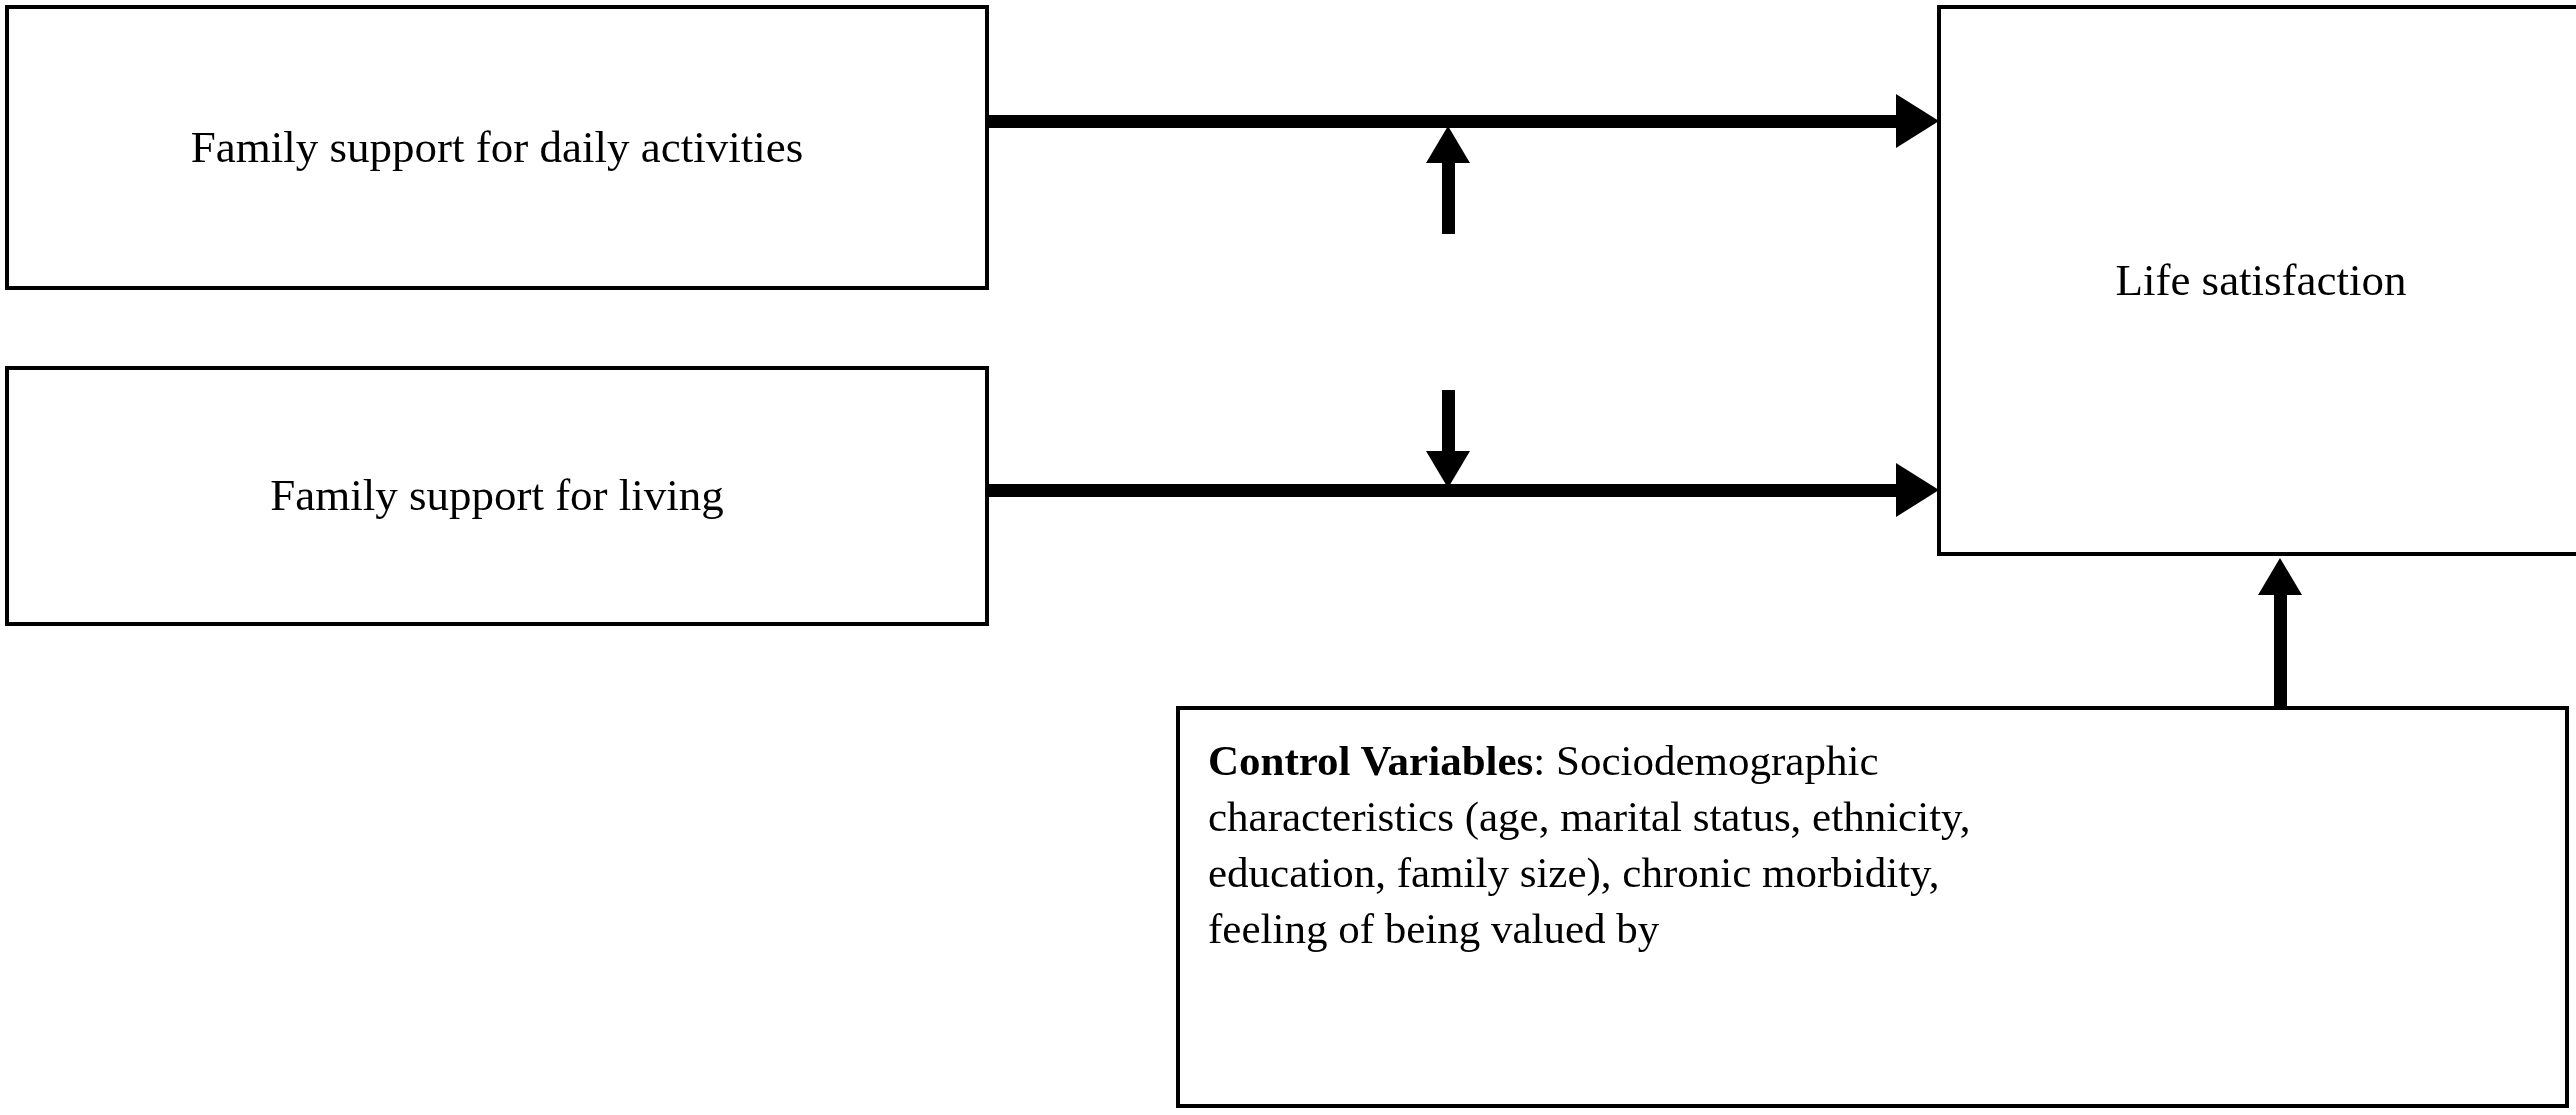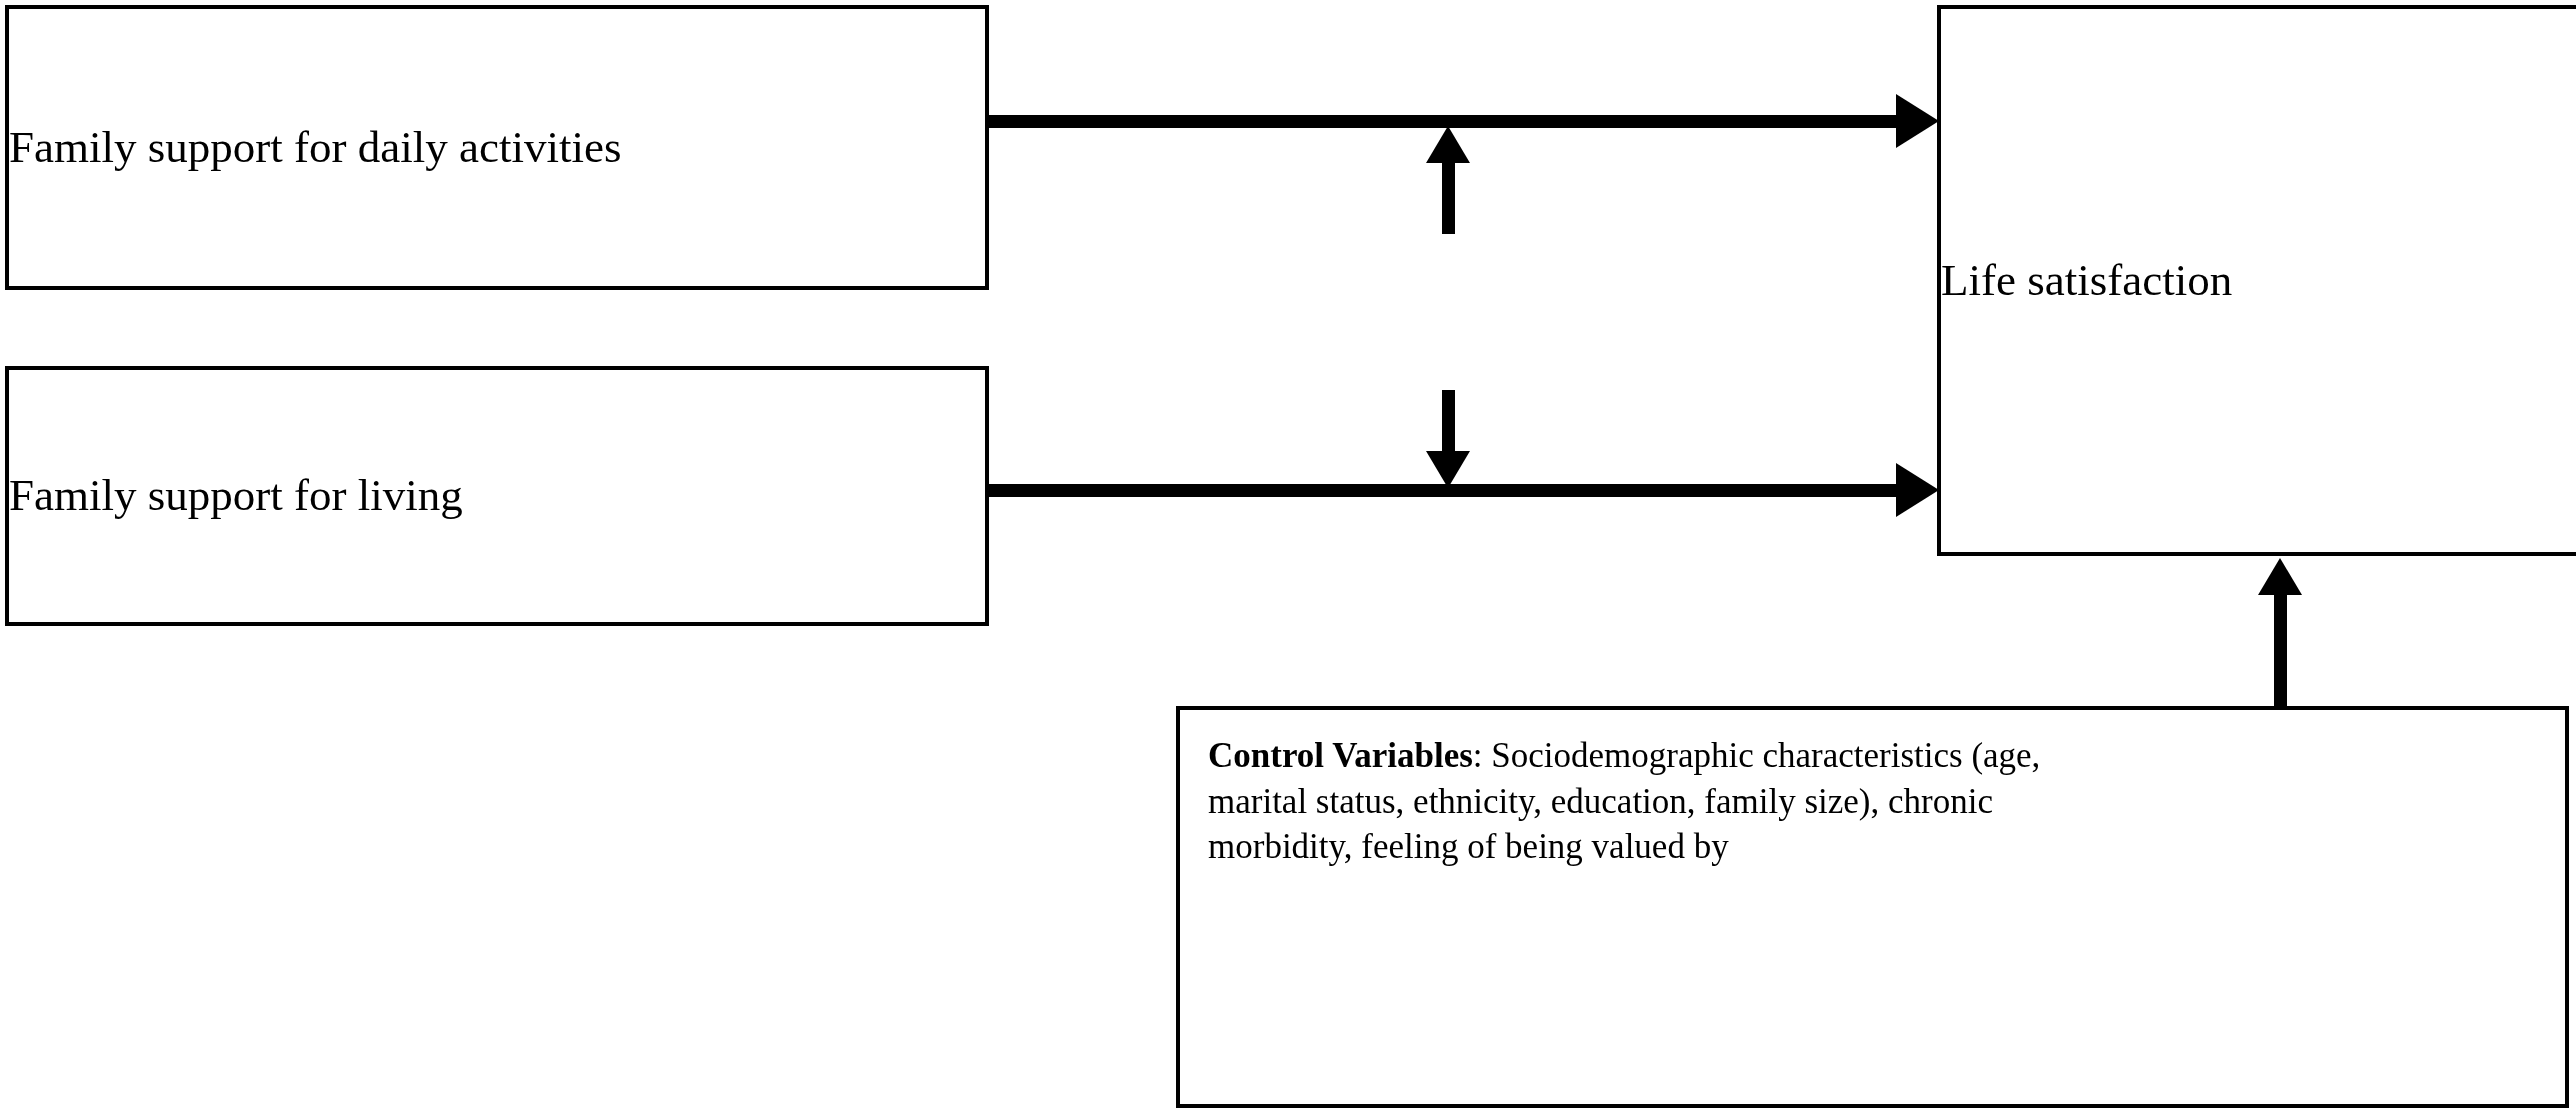--- a/index.html
+++ b/index.html
@@ -16,20 +16,21 @@
     font-family: "Liberation Serif", "DejaVu Serif", serif;
     color: #000000;
   }
   .box {
     position: absolute;
     box-sizing: border-box;
     border: 4.1px solid #000000;
     background: #ffffff;
     display: flex;
     align-items: center;
+    justify-content: center;
   }
   .box-label {
     font-size: 45px;
     line-height: 1.15;
     color: #000000;
     text-align: center;
     white-space: nowrap;
   }
 
   
@@ -52,21 +53,21 @@
     width: 648px; height: 551px;
   }
   #box-control-variables {
     left: 1176px; top: 706px;
     width: 1393px; height: 402px;
     align-items: flex-start;
     justify-content: flex-start;
     padding: 23px 28px;
   }
   .control-text {
-    font-size: 35px;
+    font-size: 43px;
     line-height: 1.30;
     text-align: left;
     color: #000000;
     max-width: 838px;
   }
   .control-text b { font-weight: bold; }
 
   
   .h-arrow-shaft {
     position: absolute;

